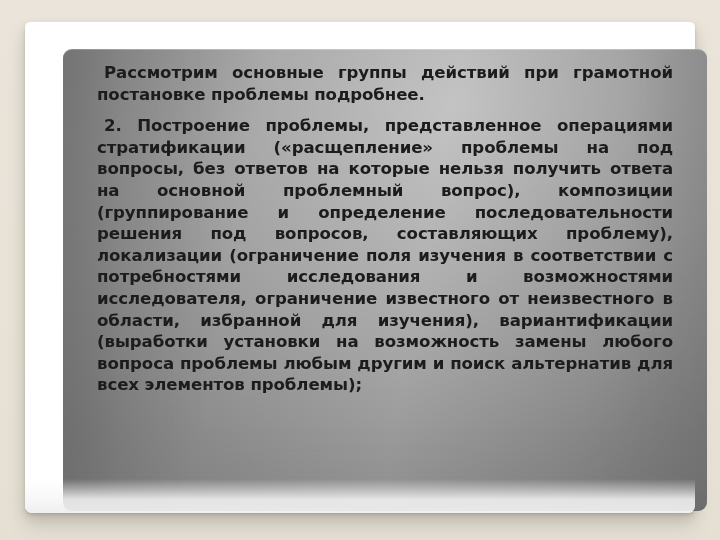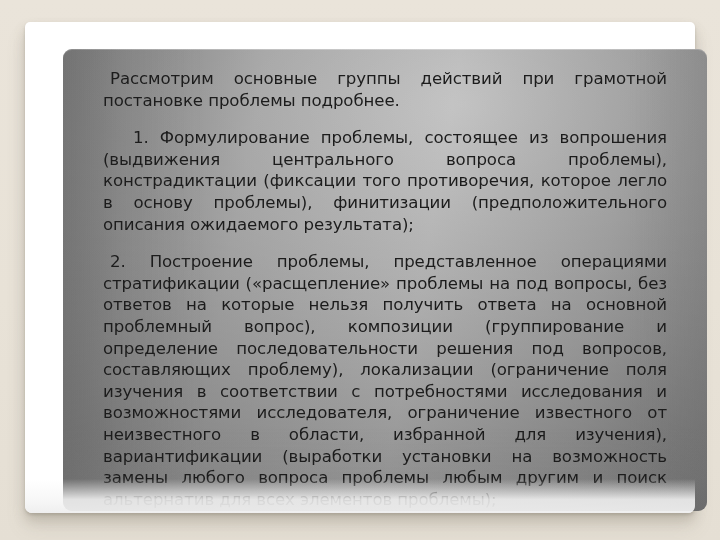--- a/index.html
+++ b/index.html
@@ -92,23 +92,24 @@
     text-justify: inter-word;
     color: #1c1c1c;
     font-family: "DejaVu Sans", sans-serif;
     font-size: 16.6px;
     line-height: 21.6px;
     letter-spacing: -0.1px;
     -webkit-font-smoothing: antialiased;
   }
 
   #body-text p {
-    margin: 16px;
+    margin: 10px;
     text-align: justify;
     text-justify: inter-word;
+    font-weight: bold;
   }
   #body-text p:last-child {
     text-align-last: left;
   }
 
   .indent-para {
     text-indent: 30px;
   }
   .indent-small {
     text-indent: 7px;
@@ -123,21 +124,20 @@
 
 <div id="slide-root">
 
   <div id="slide-card">
 
     <div id="content-panel">
       <div id="panel-vignette"></div>
 
       <div id="body-text">
         <p class="indent-small last-left">Рассмотрим основные группы действий при грамотной постановке проблемы подробнее.</p>
-        <p class="indent-para last-left">1. Формулирование проблемы, состоящее из вопрошения (выдвижения центрального вопроса проблемы), констрадиктации (фиксации того противоречия, которое легло в основу проблемы), финитизации (предположительного описания ожидаемого результата);</p>
         <p class="indent-small last-left">2. Построение проблемы, представленное операциями стратификации («расщепление» проблемы на под вопросы, без ответов на которые нельзя получить ответа на основной проблемный вопрос), композиции (группирование и определение последовательности решения под вопросов, составляющих проблему), локализации (ограничение поля изучения в соответствии с потребностями исследования и возможностями исследователя, ограничение известного от неизвестного в области, избранной для изучения), вариантификации (выработки установки на возможность замены любого вопроса проблемы любым другим и поиск альтернатив для всех элементов проблемы);</p>
       </div>
     </div>
 
     <div id="card-sheen"></div>
   </div>
 
 </div>
 
 </body></html>

